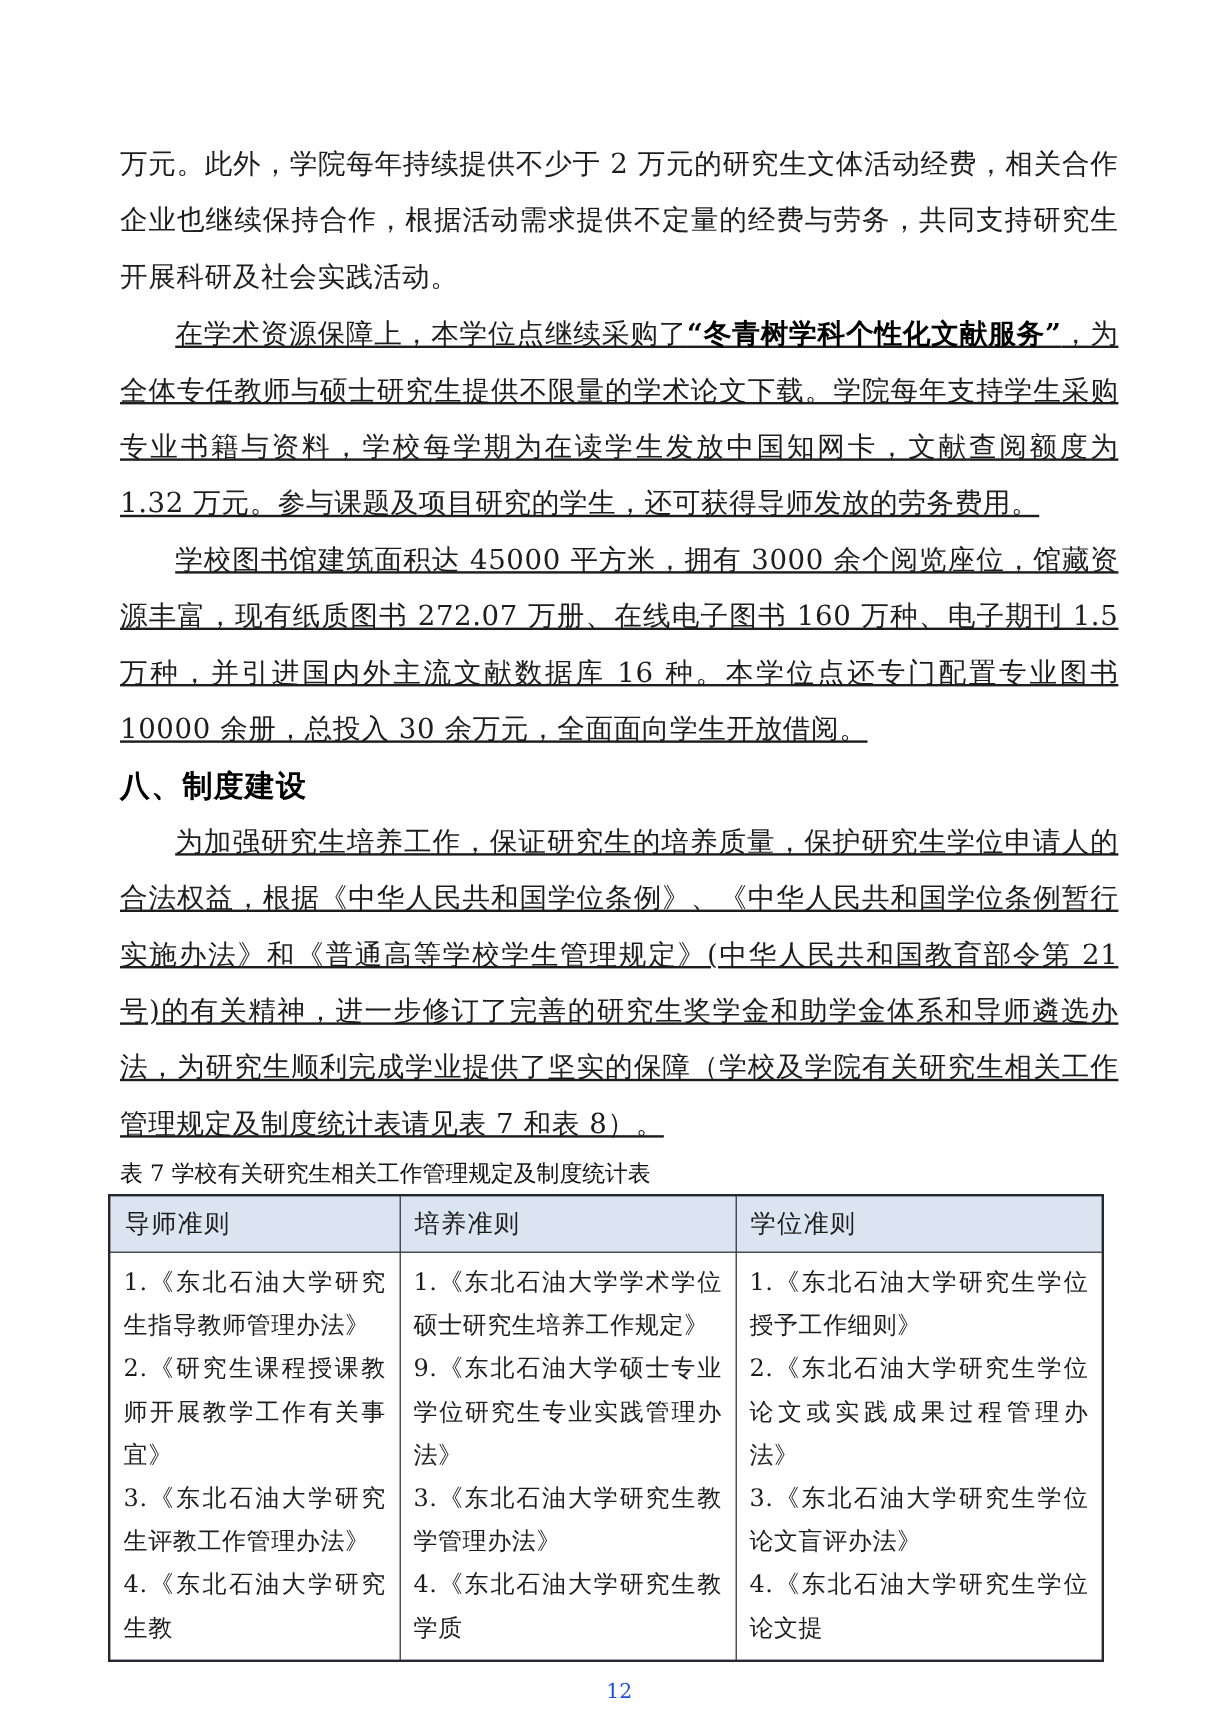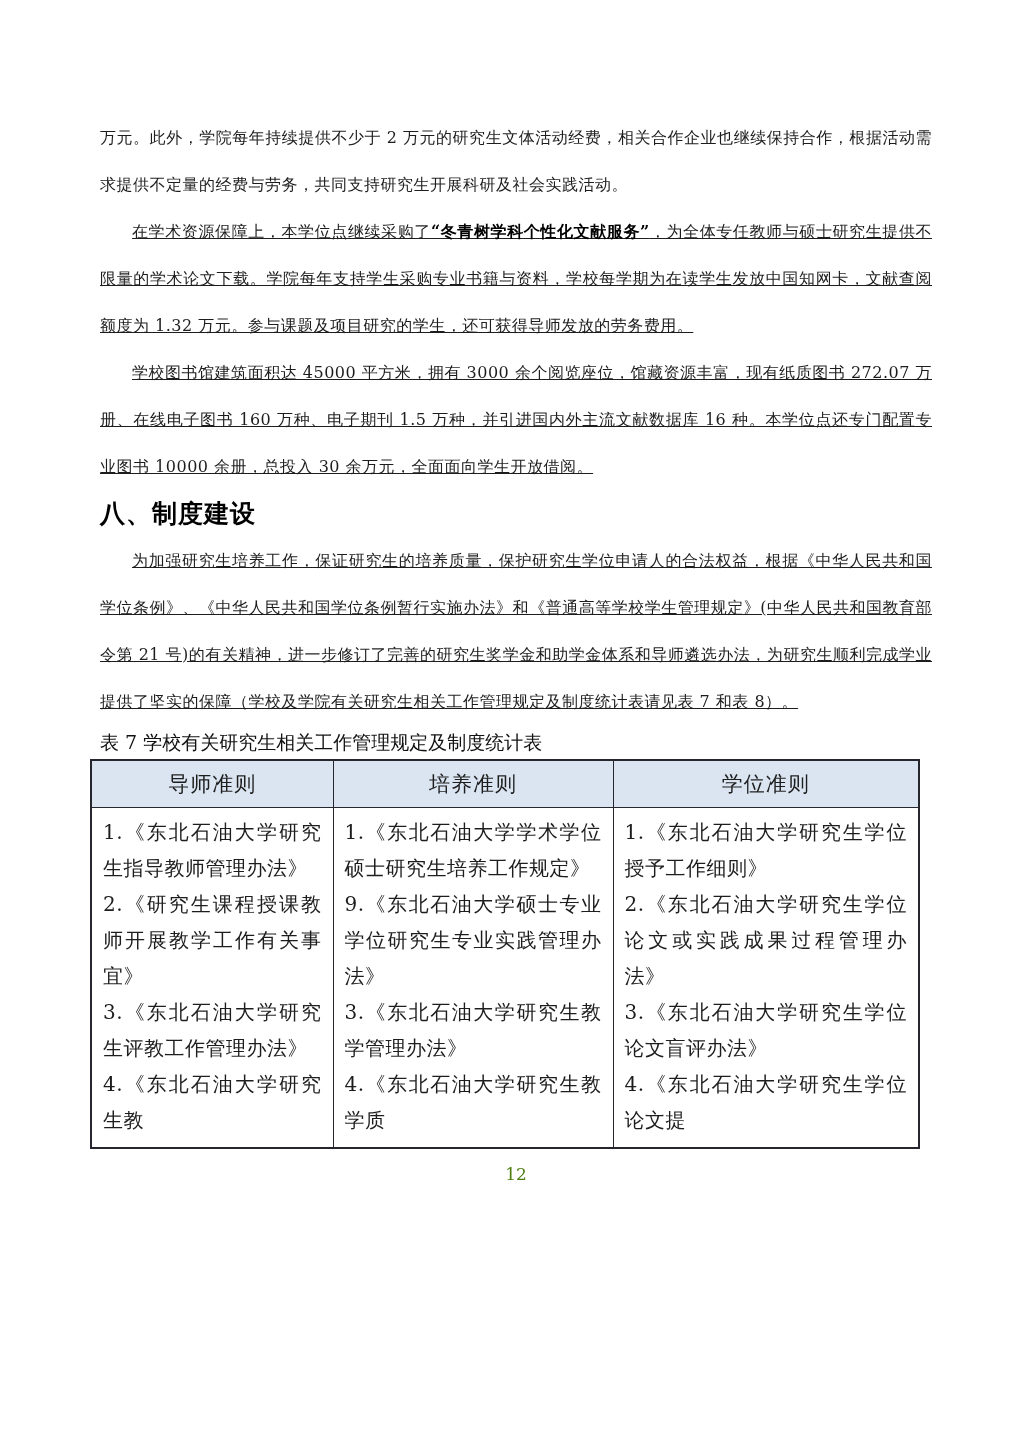--- a/index.html
+++ b/index.html
@@ -8,21 +8,21 @@
     width:1022px; height:1433px;
     background:#ffffff;
     box-sizing:border-box;
     padding:114px 90px 0 100px;
     font-family:"DejaVu Serif","Liberation Serif",serif;
     color:#1d1d1d;
     overflow:hidden;
   }
   p.body {
     margin:0;
-    font-size:16px;
+    font-size:23px;
     line-height:47px;
     text-align:justify;
     letter-spacing:0.5px;
   }
   p.indent { text-indent:2em;text-decoration:underline; }
   .section-heading {
     margin:0;
     font-family:"Liberation Sans","DejaVu Sans",sans-serif;
     font-weight:700;
     font-size:25px;
@@ -42,42 +42,42 @@
     width:828px;
     margin-left:-10px;
     border:2px solid #26262e;
   }
   table.reg-table th, table.reg-table td {
     border:1px solid #26262e;
   }
   table.reg-table th {
     background:#dbe5f1;
     font-weight:400;
-    text-align:center;
+    text-align:left;
     font-size:21px;
     height:46px;
     padding:0 12px;
     letter-spacing:1px;
   }
   table.reg-table td {
     vertical-align:top;
     padding:6px 11px 9px 11px;
   }
   table.reg-table td p {
     margin:0;
     font-size:20px;
     line-height:36px;
     text-align:justify;
     letter-spacing:0.5px;
   }
   .page-number {
     margin-top:15px;
     text-align:center;
     font-size:17px;
-    color:#4d7c0f;
+    color:#1d4ed8;
   }
   b.svc { font-weight:700; color:#000; }
 </style>
 </head>
 <body>
 
 <div class="page">
 
   <p class="body">万元。此外，学院每年持续提供不少于 2 万元的研究生文体活动经费，相关合作企业也继续保持合作，根据活动需求提供不定量的经费与劳务，共同支持研究生开展科研及社会实践活动。</p>
 

